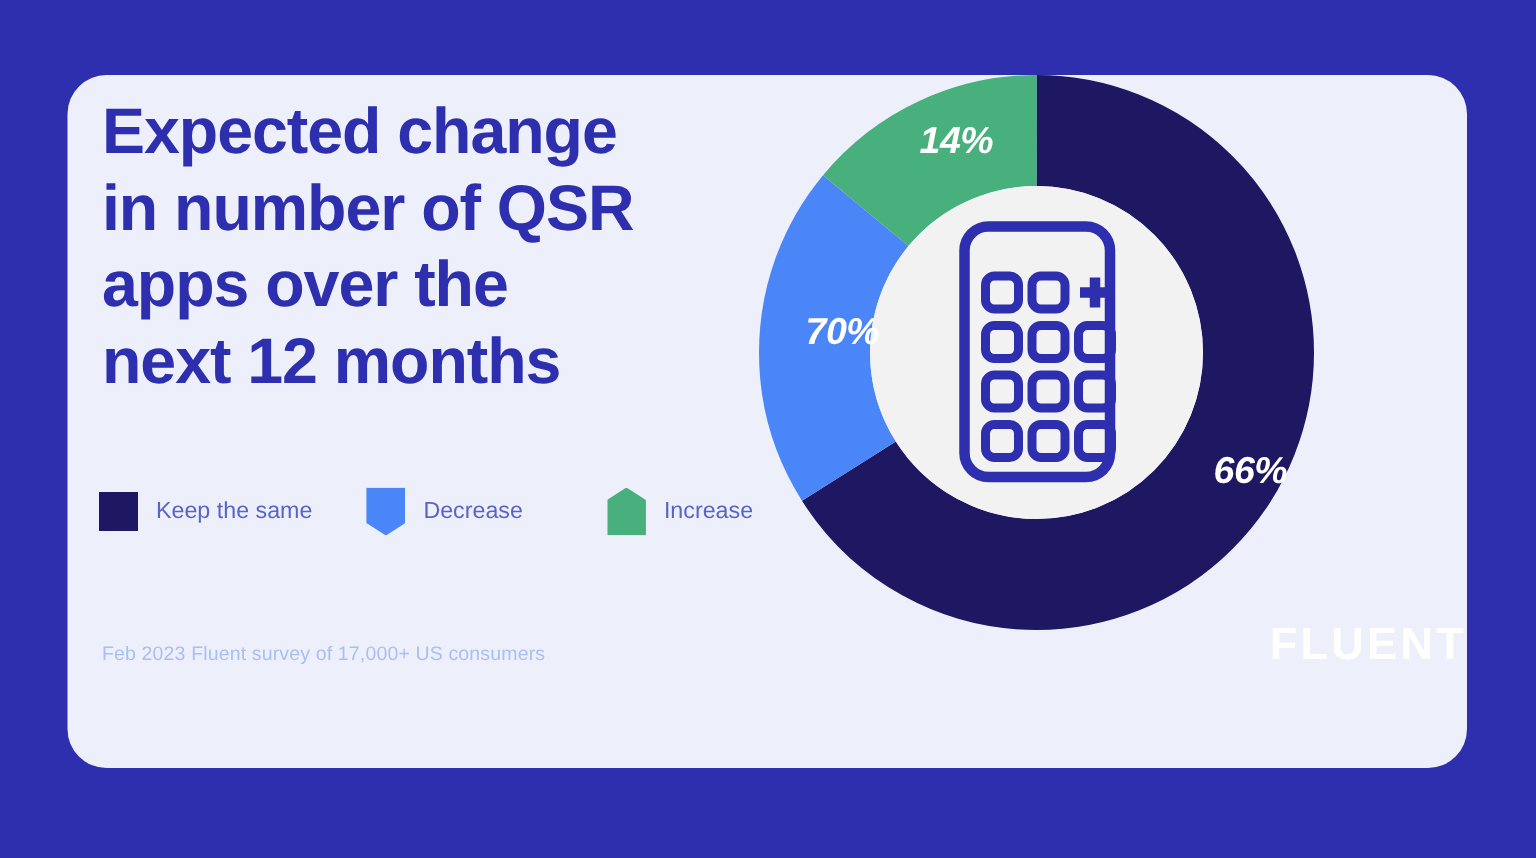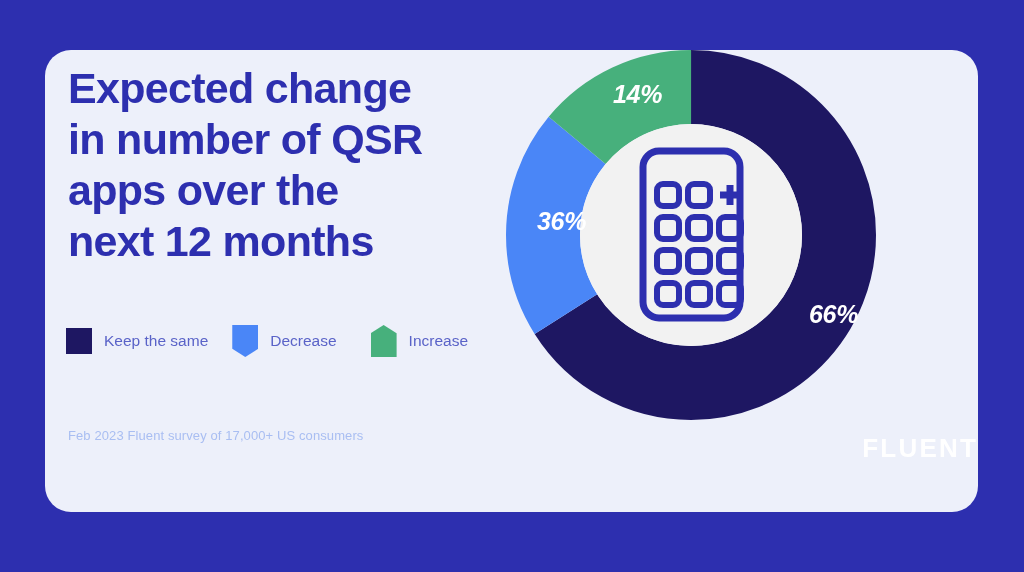--- a/index.html
+++ b/index.html
@@ -59,22 +59,22 @@
     top: 325px;
     display: flex;
     align-items: center;
   }
 
   .legend-item {
     display: flex;
     align-items: center;
   }
 
-  .legend-item.keep   { margin-right: 24px; }
-  .legend-item.dec    { margin-right: 34px; }
+  .legend-item.keep   { margin-right: 36px; }
+  .legend-item.dec    { margin-right: 56px; }
 
   .swatch {
     width: 26px;
     height: 26px;
     margin-right: 12px;
     flex: none;
   }
 
   .swatch.square   { background: #1E1762; }
   .swatch.down {
@@ -142,22 +142,22 @@
     left: 148px;
     top: 112px;
     width: 105px;
     height: 175px;
   }
 
   
   .logo {
     position: absolute;
     right: 46px;
-    bottom: 21px;
-    font-size: 26px;
+    bottom: 38px;
+    font-size: 30px;
     font-weight: bold;
     color: #FFFFFF;
     letter-spacing: 2.2px;
   }
 </style>
 </head>
 <body>
 
 <div id="infographic">
 
@@ -200,21 +200,21 @@
       <g transform="rotate(-90 200 200)" fill="none" stroke-width="74">
         <circle cx="200" cy="200" r="148" stroke="#1E1762" stroke-dasharray="613.7 316.1" stroke-dashoffset="0"></circle>
         <circle cx="200" cy="200" r="148" stroke="#4A86F7" stroke-dasharray="186.0 743.8" stroke-dashoffset="-613.7"></circle>
         <circle cx="200" cy="200" r="148" stroke="#47B07C" stroke-dasharray="130.2 799.6" stroke-dashoffset="-799.7"></circle>
       </g>
 
       <circle cx="200" cy="200" r="111" fill="#F2F2F2"></circle>
     </svg>
 
     <div class="pct-label pct-keep">66%</div>
-    <div class="pct-label pct-decrease">36%</div>
+    <div class="pct-label pct-decrease">70%</div>
     <div class="pct-label pct-increase">14%</div>
 
     <svg class="phone-icon" viewBox="0 0 105 175">
       <rect x="4" y="4" width="97" height="167" rx="16" ry="16" fill="none" stroke="#2D2FAF" stroke-width="7"></rect>
       <g fill="none" stroke="#2D2FAF" stroke-width="6">
 
         <rect x="18" y="37" width="22" height="22" rx="6" ry="6"></rect>
         <rect x="49" y="37" width="22" height="22" rx="6" ry="6"></rect>
 
         <rect x="18" y="70" width="22" height="22" rx="6" ry="6"></rect>

